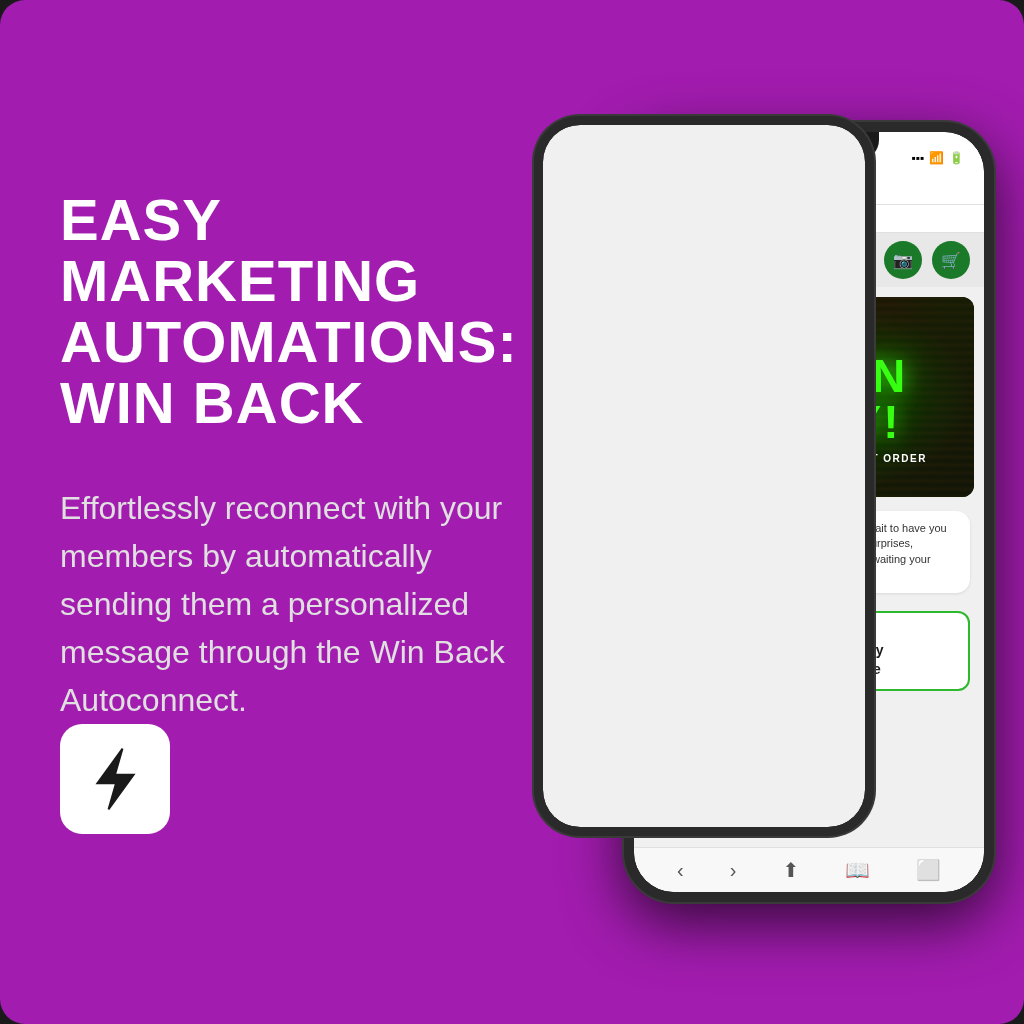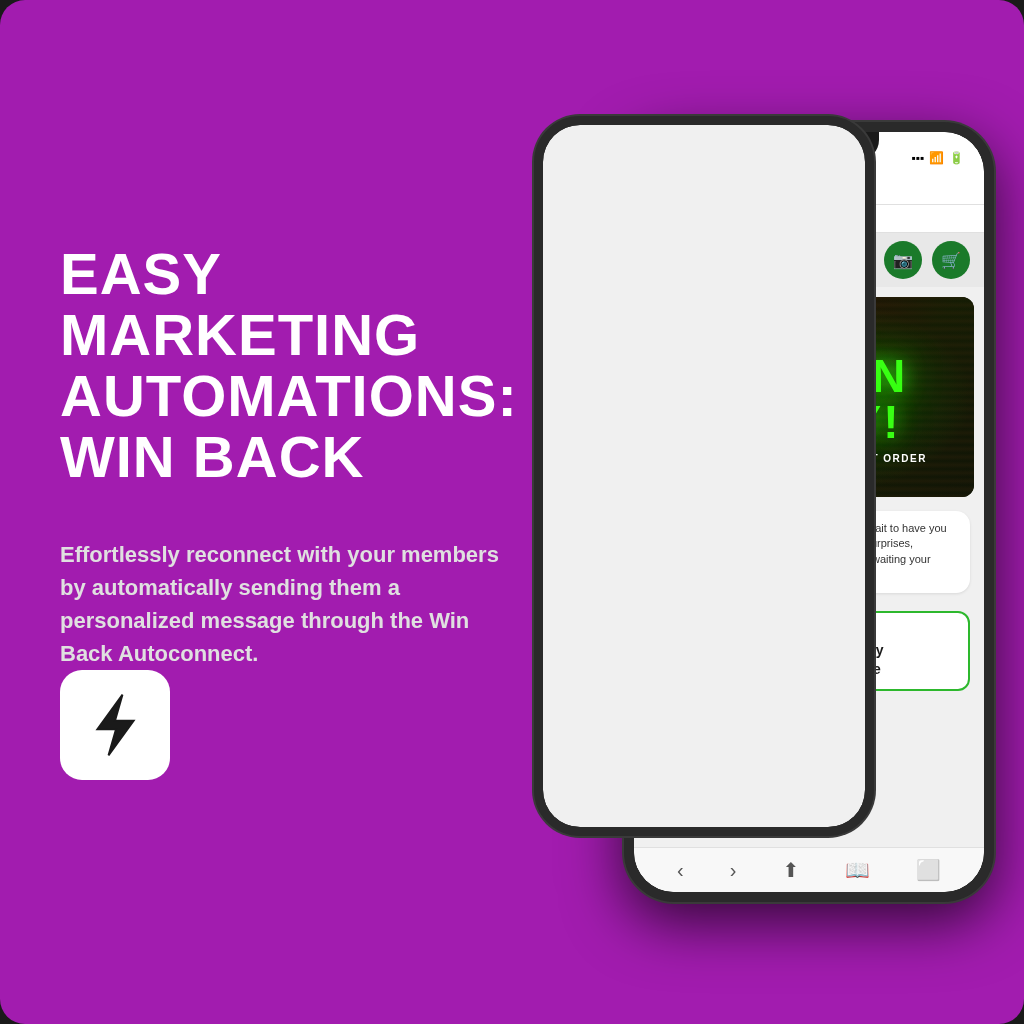--- a/index.html
+++ b/index.html
@@ -37,22 +37,22 @@
       font-size: 58px;
       font-weight: 900;
       color: #ffffff;
       line-height: 1.05;
       text-transform: uppercase;
       margin-bottom: 50px;
       letter-spacing: 1px;
     }
 
     .description {
-      font-size: 22px;
-      font-weight: 700;
+      font-size: 32px;
+      font-weight: 400;
       color: #e0e0e0;
       line-height: 1.5;
     }
 
     .logo-box {
       width: 110px;
       height: 110px;
       background-color: #ffffff;
       border-radius: 22px;
       display: flex;

